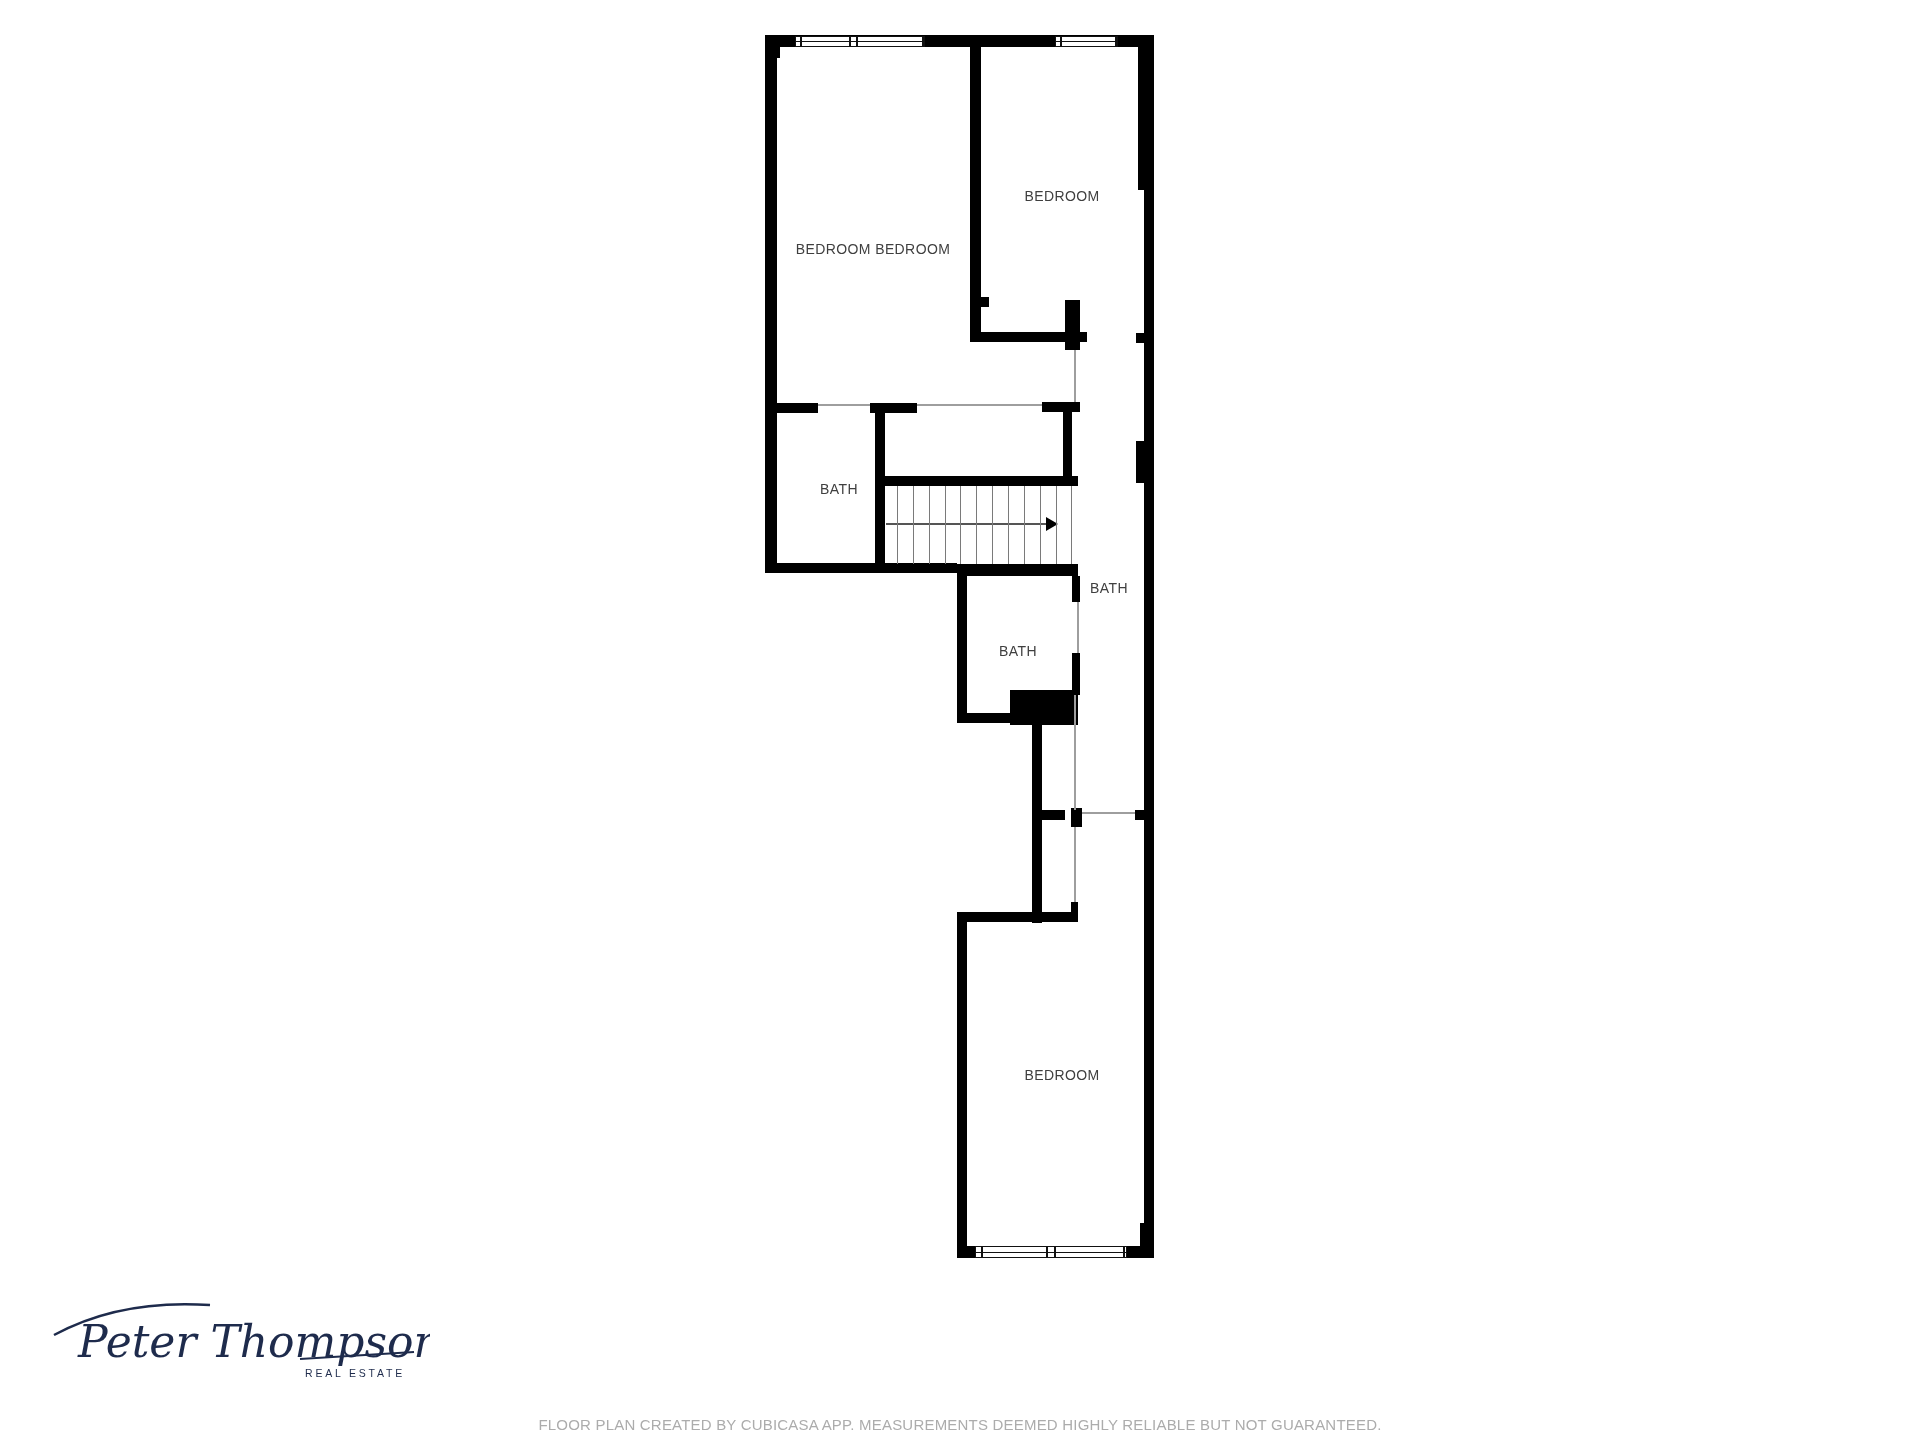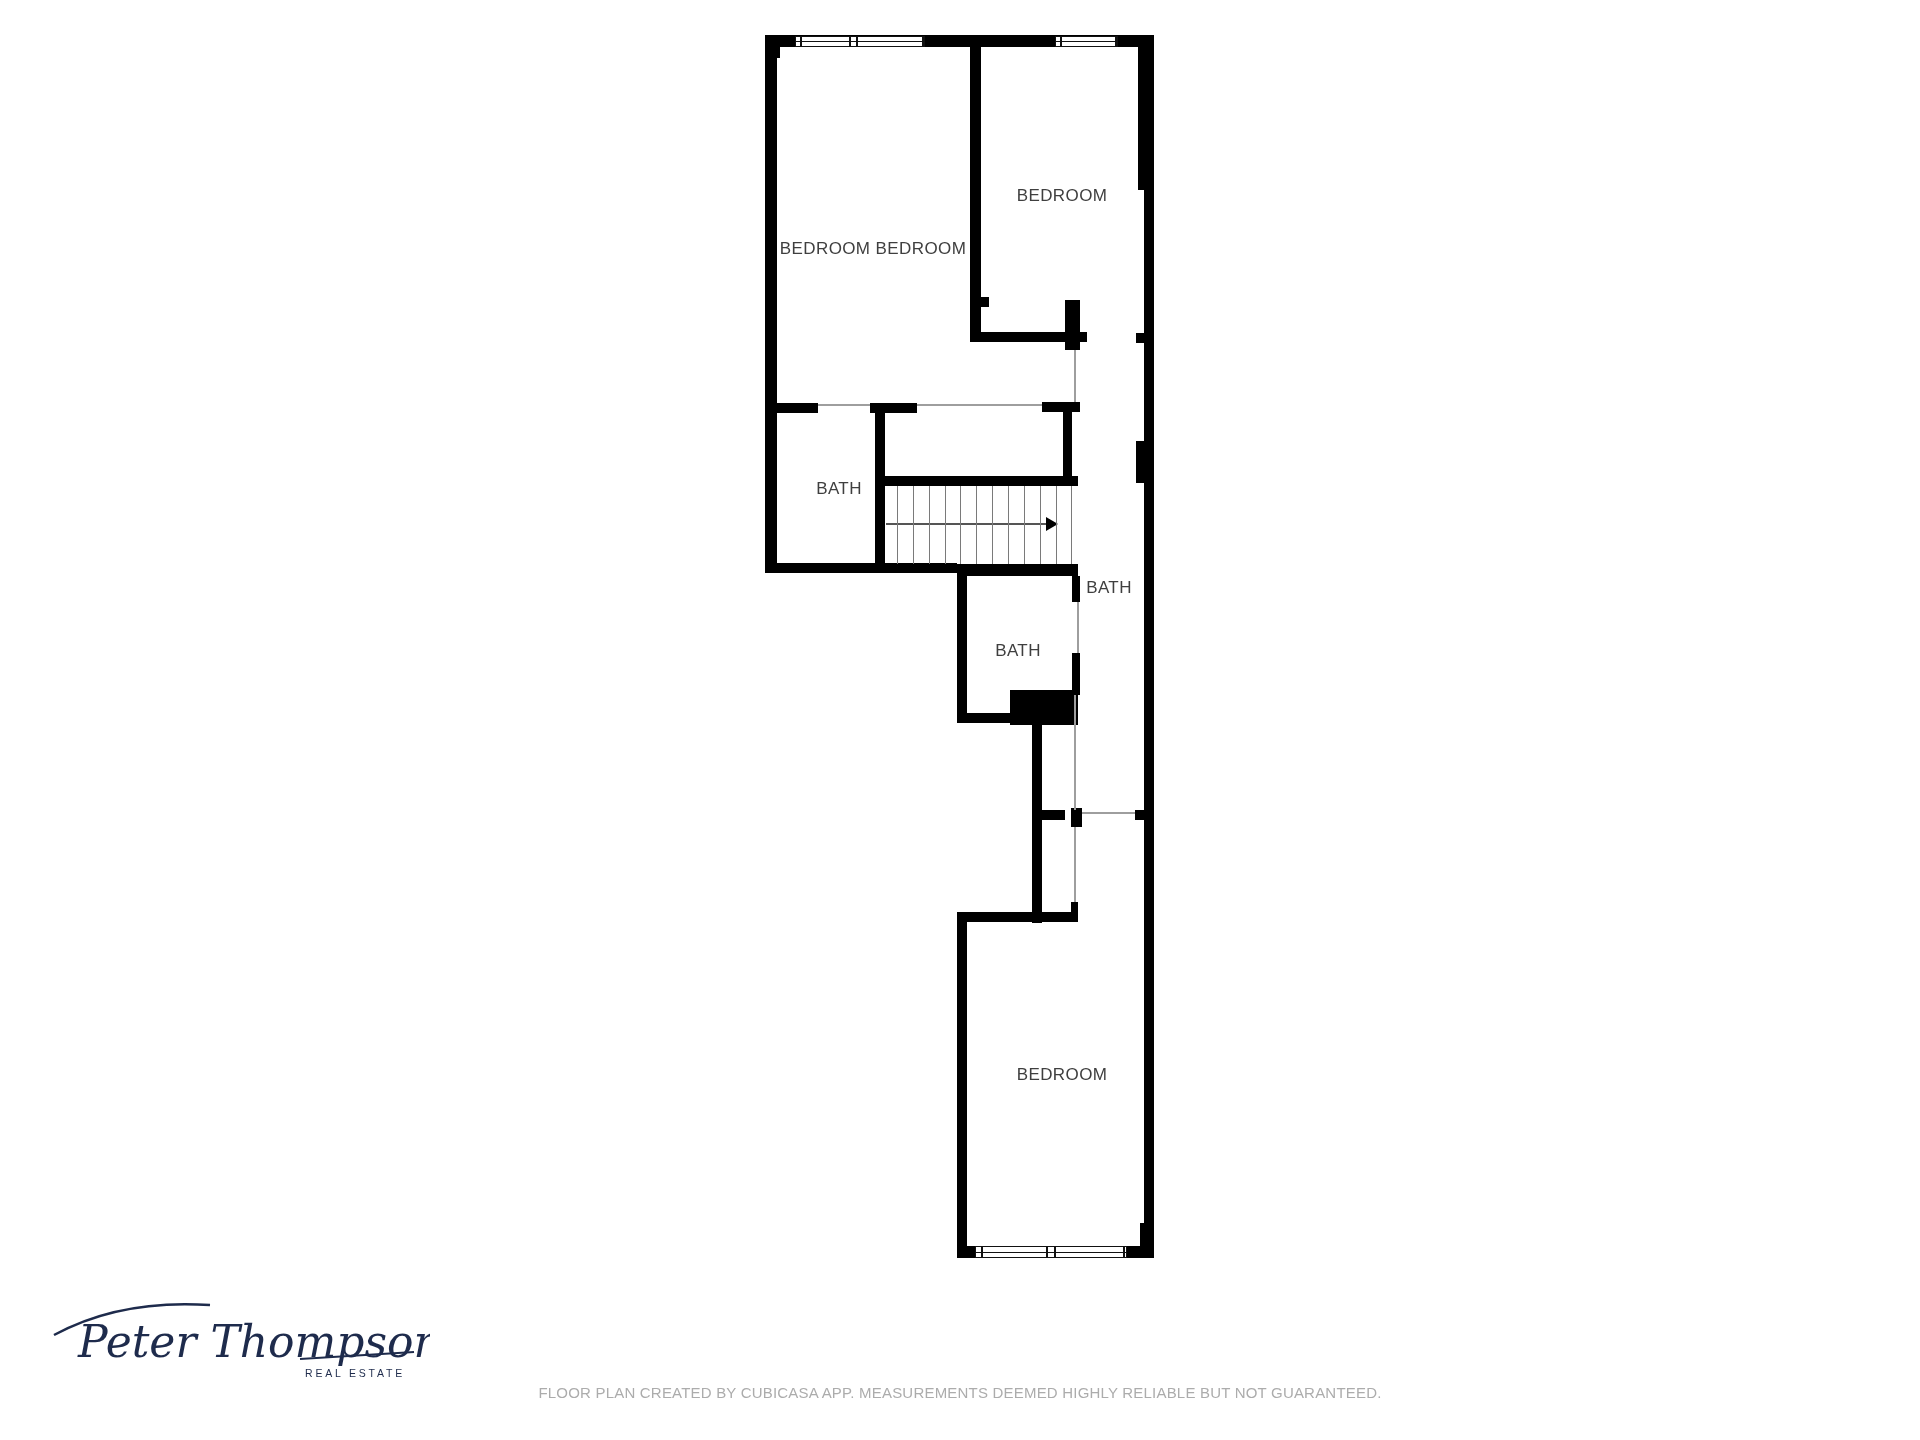--- a/index.html
+++ b/index.html
@@ -9,30 +9,30 @@
   }
   .plan{position:absolute;left:0;top:0;width:1920px;height:1440px;}
   .wall{position:absolute;background:#000000;}
   .oline{position:absolute;background:#9e9e9e;}
   .tread{position:absolute;background:#7a7a7a;}
   .win{position:absolute;background:#ffffff;border:1.5px solid #111111;box-sizing:border-box;}
   .win .mid{position:absolute;left:0;right:0;top:45%;height:1px;background:#111111;}
   .win .vbar{position:absolute;top:0;bottom:0;width:1.5px;background:#111111;}
   .room-label{
     position:absolute;transform:translate(-50%,-50%);
-    font-size:17px;letter-spacing:0.4px;color:#3f3f3f;white-space:nowrap;
+    font-size:14px;letter-spacing:0.4px;color:#3f3f3f;white-space:nowrap;
   }
   .stair-arrow-line{position:absolute;background:#555555;}
   .stair-arrow-head{
     position:absolute;width:0;height:0;
     border-left:12px solid #000000;border-top:7px solid transparent;border-bottom:7px solid transparent;
   }
   .logo{position:absolute;left:50px;top:1293px;width:380px;height:110px;}
   .disclaimer{
-    position:absolute;left:0;top:1384px;width:1920px;text-align:center;
+    position:absolute;left:0;top:1416px;width:1920px;text-align:center;
     font-size:15px;letter-spacing:0.2px;color:#acacac;white-space:nowrap;
   }
 </style>
 </head>
 <body>
 
 <div class="stage">
 
   <div class="plan" id="plan">
 

